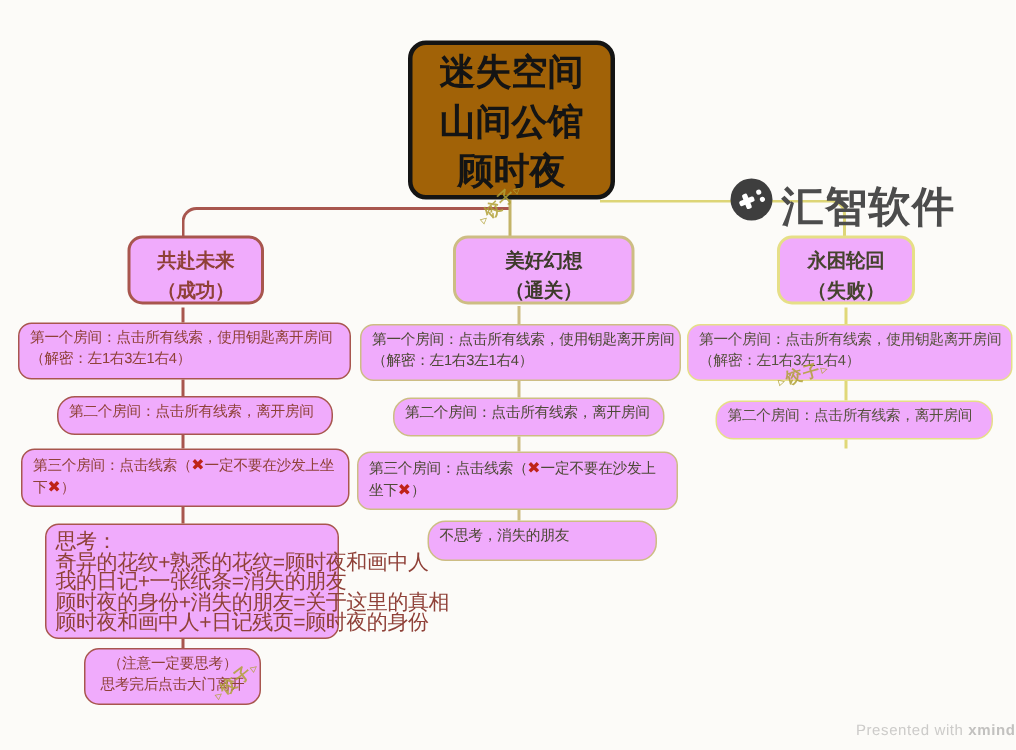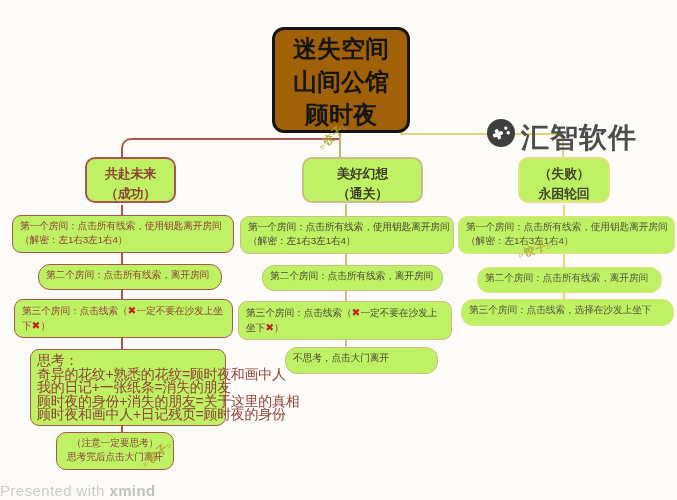--- a/index.html
+++ b/index.html
@@ -33,21 +33,21 @@
     padding-top:2px; color:#141414; z-index:3;
   }
   
   .logo-icon { position:absolute; left:486px; top:118px; width:30px; height:30px; z-index:4; }
   .logo-label {
     position:absolute; left:521px; top:119px; font-size:28px; font-weight:bold;
     color:#4c4c4c; letter-spacing:1px; z-index:4;
   }
   
   .node {
-    position:absolute; background:#bef264; border-radius:9px;
+    position:absolute; background:#f0abfc; border-radius:9px;
     font-size:9.8px; letter-spacing:-0.2px; line-height:1.38;
     padding:3px 7px; z-index:2;
   }
   .hdr {
     text-align:center; font-size:13px; font-weight:bold; line-height:1.55;
     border-radius:10px; padding-top:5px;
   }
   .nowrap { white-space:nowrap; }
   .flexbox { display:flex; align-items:flex-start; }
   .b-success { border:1.6px solid #a8564e; color:#8f4138; }
@@ -61,22 +61,22 @@
   
   .stamp {
     position:absolute; color:#b1a136; font-weight:bold; font-size:11px;
     opacity:.85; z-index:5; white-space:nowrap; letter-spacing:1px;
   }
   .stamp .arr { font-size:9px; }
   .stamp-1 { left:316px; top:128px; transform:rotate(-42deg); }
   .stamp-2 { left:518px; top:242px; transform:rotate(-16deg); }
   .stamp-3 { left:140px; top:446px; transform:rotate(-38deg); }
   .footer {
-    position:absolute; left:0; right:0; top:482px; text-align:left;
-    font-size:15px; color:#cccbc9; letter-spacing:.4px;
+    position:absolute; left:0; right:0; top:482px; text-align:right;
+    font-size:10px; color:#cccbc9; letter-spacing:.4px;
   }
   .footer b { color:#c2c1bf; }
 </style>
 </head>
 <body>
 
 <div class="canvas">
 
   <div class="line corner-left"></div>
   <div class="line corner-right"></div>
@@ -157,40 +157,37 @@
 
   <div class="node b-pass flexbox" style="left:262px;top:265px;width:181px;height:26px;border-radius:12px;">
     <span class="nowrap">第二个房间：点击所有线索，离开房间</span>
   </div>
 
   <div class="node b-pass" style="left:238px;top:301px;width:214px;height:39px;">
     <span>第三个房间：点击线索（</span><span class="cross">✖</span><span>一定不要在沙发上坐</span><span>下</span><span class="cross">✖</span><span>）</span>
   </div>
 
   <div class="node b-pass flexbox" style="left:285px;top:347px;width:153px;height:27px;border-radius:12px;">
-    <span class="nowrap">不思考，点击大门离开</span>
+    <span class="nowrap">不思考，消失的朋友</span>
   </div>
 
   <div class="node hdr b-fail" style="left:518px;top:157px;width:92px;height:46px;">
+    <div>永困轮回</div>
     <div>（失败）</div>
-    <div>永困轮回</div>
   </div>
 
   <div class="node b-fail" style="left:458px;top:216px;width:217px;height:38px;">
     <div class="nowrap">第一个房间：点击所有线索，使用钥匙离开房间</div>
     <div class="nowrap">（解密：左1右3左1右4）</div>
   </div>
 
   <div class="node b-fail flexbox" style="left:477px;top:267px;width:185px;height:26px;border-radius:12px;">
     <span class="nowrap">第二个房间：点击所有线索，离开房间</span>
   </div>
 
-  <div class="node b-fail flexbox" style="left:461px;top:299px;width:213px;height:27px;border-radius:12px;">
-    <span class="nowrap">第三个房间：点击线索，选择在沙发上坐下</span>
-  </div>
 
   <div class="stamp stamp-1"><span class="arr">▹</span><span>饺子</span><span class="arr">▹</span></div>
   <div class="stamp stamp-2"><span class="arr">▹</span><span>饺子</span><span class="arr">▹</span></div>
   <div class="stamp stamp-3"><span class="arr">▹</span><span>饺子</span><span class="arr">▹</span></div>
 
   <div class="footer">
     <span>Presented with </span><b>xmind</b>
   </div>
 
 </div>

